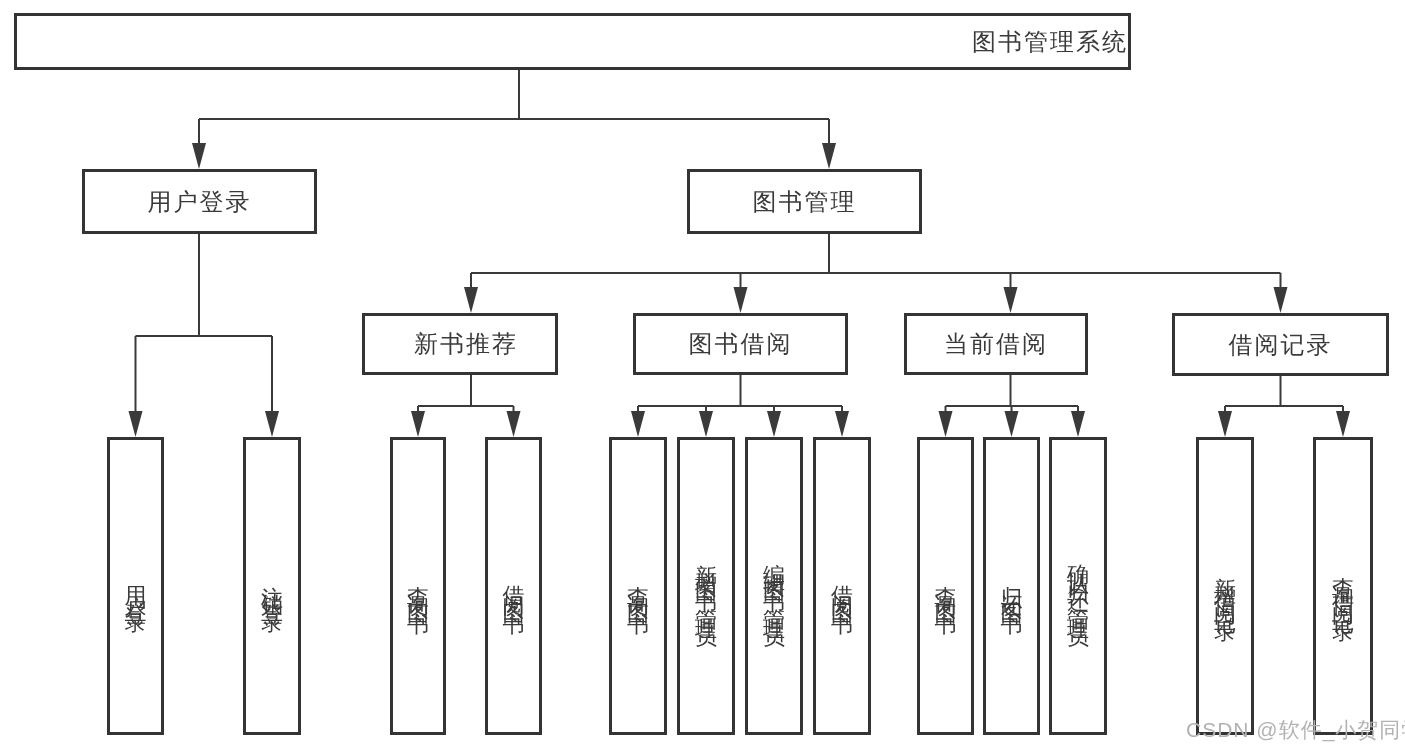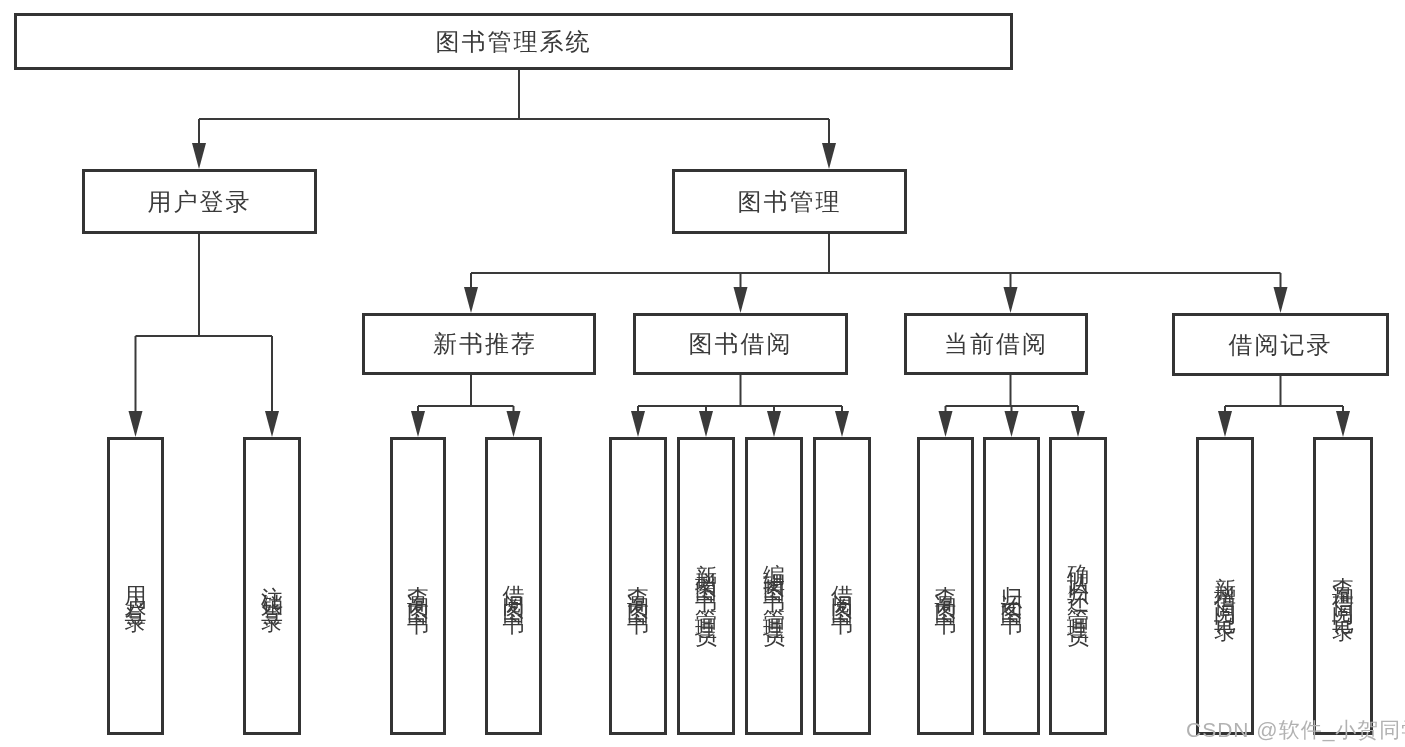--- a/index.html
+++ b/index.html
@@ -148,32 +148,32 @@
       <polygon points="767,411 781,411 774,437"></polygon>
       <polygon points="835,411 849,411 842,437"></polygon>
       <polygon points="938.5,411 952.5,411 945.5,437"></polygon>
       <polygon points="1004.5,411 1018.5,411 1011.5,437"></polygon>
       <polygon points="1071,411 1085,411 1078,437"></polygon>
       <polygon points="1218,411 1232,411 1225,437"></polygon>
       <polygon points="1336,411 1350,411 1343,437"></polygon>
     </g>
   </svg>
 
-  <div class="hnode" style="left:14px; top:13px; width:999px; height:57px;">
+  <div class="hnode" style="left:14px; top:13px; width:1117px; height:57px;justify-content:flex-end;">
     <span>图书管理系统</span>
   </div>
 
   <div class="hnode" style="left:82px; top:169px; width:235px; height:65px;">
     <span>用户登录</span>
   </div>
-  <div class="hnode" style="left:672px; top:169px; width:235px; height:65px;">
+  <div class="hnode" style="left:687px; top:169px; width:235px; height:65px;">
     <span>图书管理</span>
   </div>
 
-  <div class="hnode" style="left:362px; top:313px; width:234px; height:62px;padding-left:12px;">
+  <div class="hnode" style="left:362px; top:313px; width:196px; height:62px;padding-left:12px;">
     <span>新书推荐</span>
   </div>
   <div class="hnode" style="left:633px; top:313px; width:215px; height:62px;">
     <span>图书借阅</span>
   </div>
   <div class="hnode" style="left:904px; top:313px; width:184px; height:62px;">
     <span>当前借阅</span>
   </div>
   <div class="hnode" style="left:1172px; top:313px; width:217px; height:63px;">
     <span>借阅记录</span>

